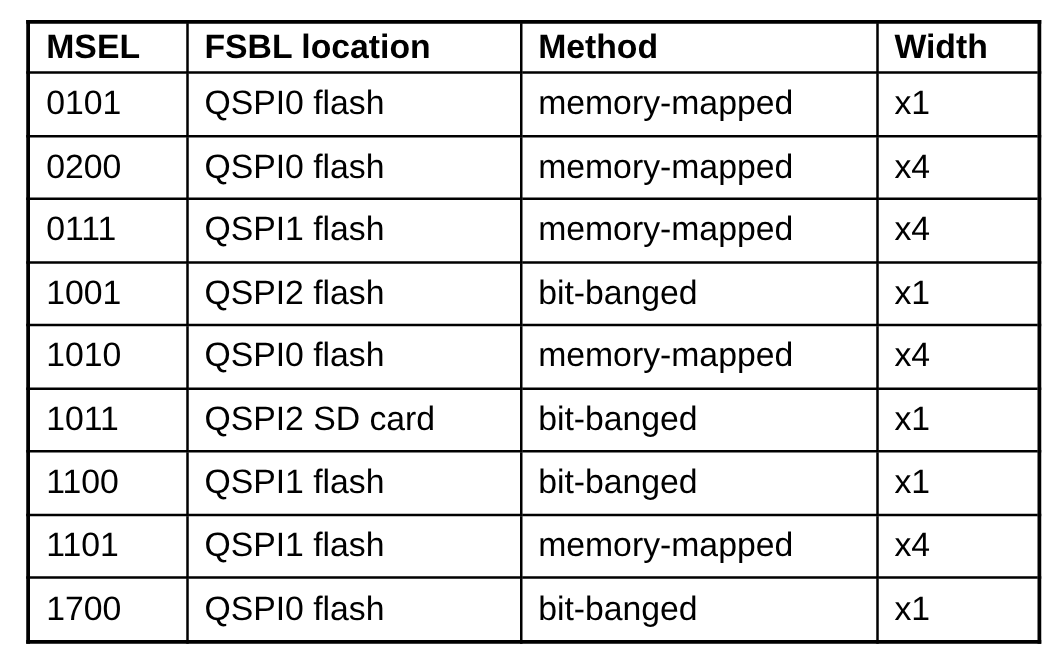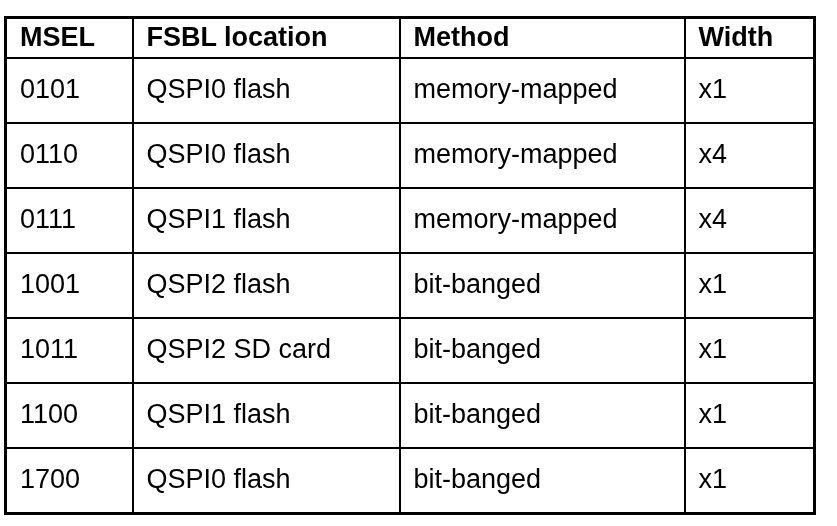--- a/index.html
+++ b/index.html
@@ -9,21 +9,21 @@
   }
   body {
     width: 837px;
     height: 526px;
     overflow: hidden;
     font-family: "Liberation Sans", sans-serif;
     color: #000000;
   }
   .table-wrap {
     position: absolute;
-    left: 4px;
+    left: 21px;
     top: 16px;
   }
   table.msel-table {
     border-collapse: collapse;
     table-layout: fixed;
     width: 809px;
     height: 499px;
     background: #ffffff;
   }
   table.msel-table col.c1 { width: 127px; }
@@ -68,50 +68,62 @@
         </tr>
     </thead>
     <tbody>
         <tr>
           <td>0101</td>
           <td>QSPI0 flash</td>
           <td>memory-mapped</td>
           <td>x1</td>
         </tr>
         <tr>
-          <td>0110</td>
+          <td>0200</td>
           <td>QSPI0 flash</td>
           <td>memory-mapped</td>
           <td>x4</td>
         </tr>
         <tr>
           <td>0111</td>
           <td>QSPI1 flash</td>
           <td>memory-mapped</td>
           <td>x4</td>
         </tr>
         <tr>
           <td>1001</td>
           <td>QSPI2 flash</td>
           <td>bit-banged</td>
           <td>x1</td>
         </tr>
         <tr>
+          <td>1010</td>
+          <td>QSPI0 flash</td>
+          <td>memory-mapped</td>
+          <td>x4</td>
+        </tr>
+        <tr>
           <td>1011</td>
           <td>QSPI2 SD card</td>
           <td>bit-banged</td>
           <td>x1</td>
         </tr>
         <tr>
           <td>1100</td>
           <td>QSPI1 flash</td>
           <td>bit-banged</td>
           <td>x1</td>
         </tr>
         <tr>
+          <td>1101</td>
+          <td>QSPI1 flash</td>
+          <td>memory-mapped</td>
+          <td>x4</td>
+        </tr>
+        <tr>
           <td>1700</td>
           <td>QSPI0 flash</td>
           <td>bit-banged</td>
           <td>x1</td>
         </tr>
       </tbody>
   </table>
 </div>
 
 </body></html>

